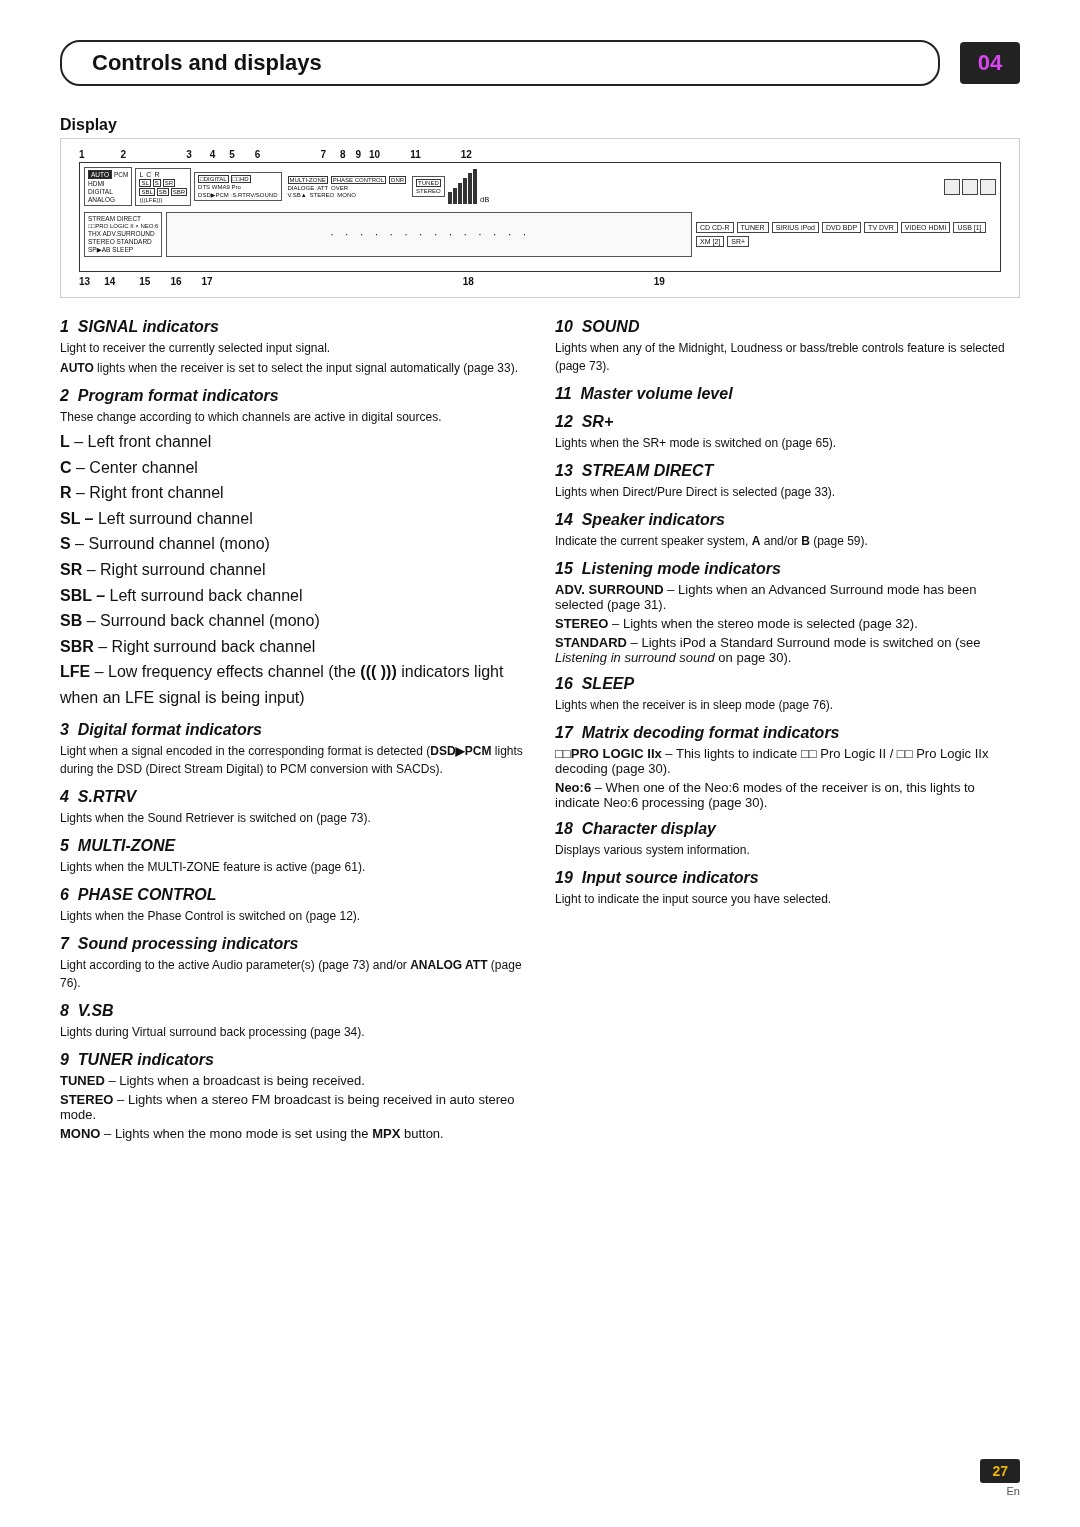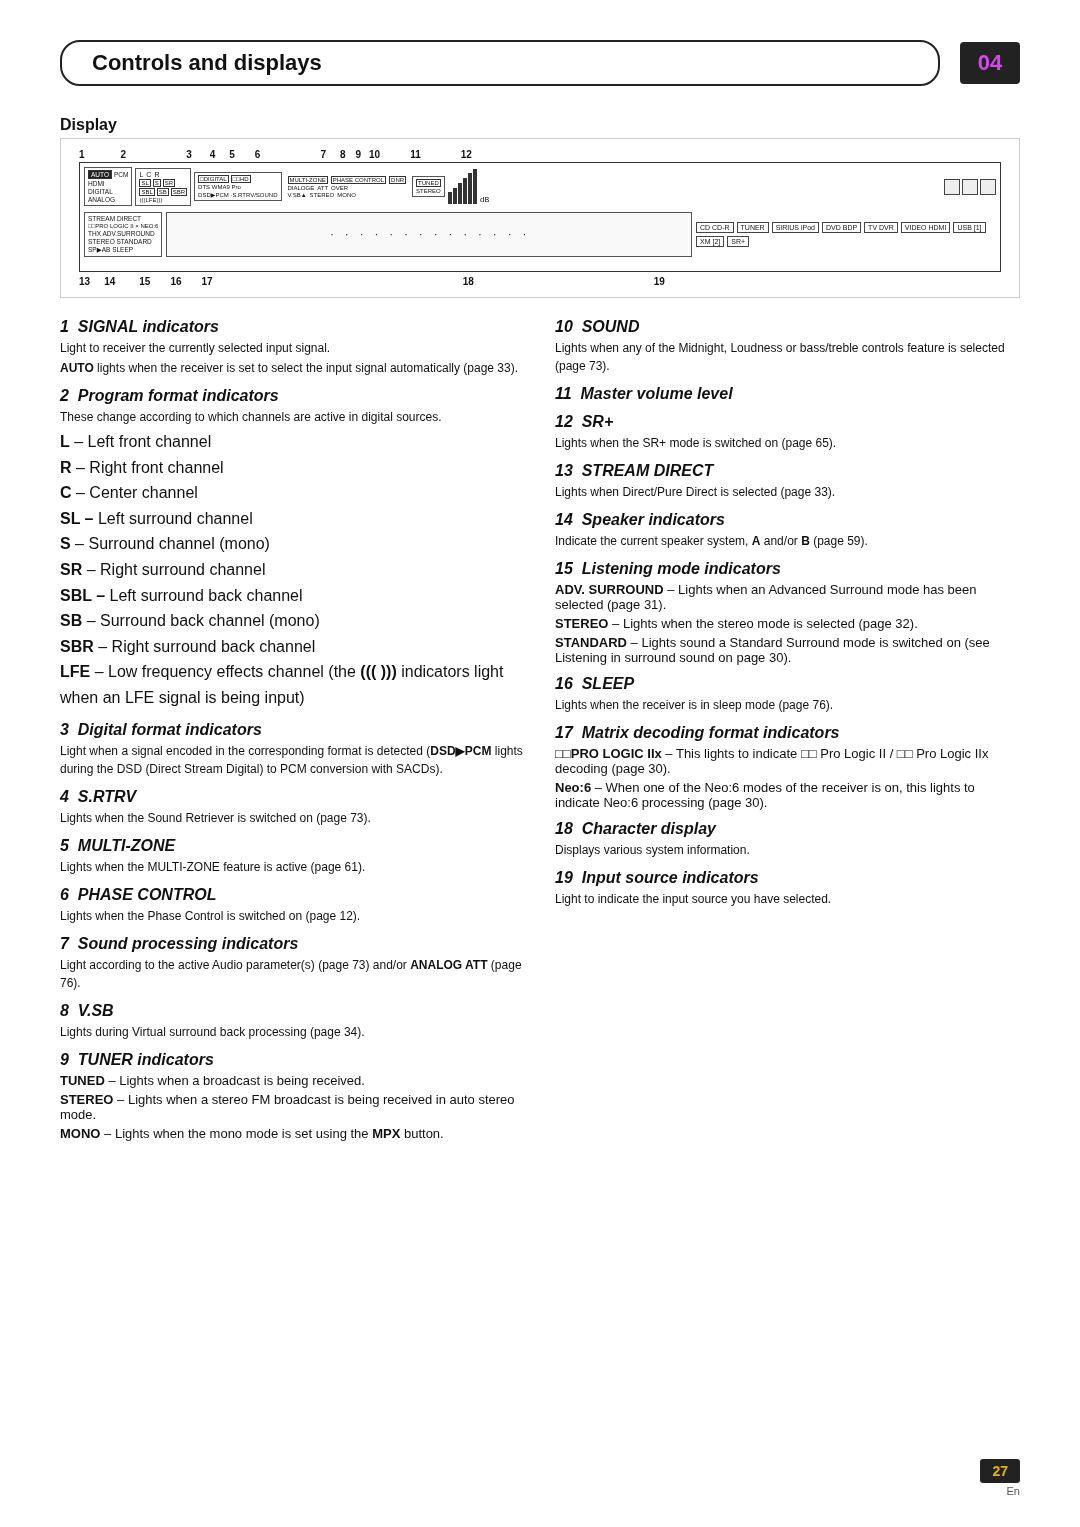--- a/index.html
+++ b/index.html
@@ -111,21 +111,21 @@
     .indicator-entry ul li {
       font-size: 16px;
       line-height: 1.6;
     }
 
     .indicator-entry ul li .term {
       font-weight: bold;
     }
 
     .bold { font-weight: bold; }
-    .italic { }
+    .italic { font-style: italic; }
 
     .sub-entry {
       margin-top: 4px;
       margin-bottom: 4px;
     }
 
     
     .page-footer {
       position: absolute;
       bottom: 30px;
@@ -323,22 +323,22 @@
         <p><span class="bold">AUTO</span> lights when the receiver is set to select the input signal automatically (page 33).</p>
       </div>
 
       <div class="indicator-entry">
         <div class="entry-title">
           <span class="num">2</span>&nbsp;&nbsp;<span>Program format indicators</span>
         </div>
         <p>These change according to which channels are active in digital sources.</p>
         <ul>
           <li><span class="term bold">L</span> – Left front channel</li>
+          <li><span class="term bold">C</span> – Center channel</li>
           <li><span class="term bold">R</span> – Right front channel</li>
-          <li><span class="term bold">C</span> – Center channel</li>
           <li><span class="term bold">SL –</span> Left surround channel</li>
           <li><span class="term bold">S</span> – Surround channel (mono)</li>
           <li><span class="term bold">SR</span> – Right surround channel</li>
           <li><span class="term bold">SBL –</span> Left surround back channel</li>
           <li><span class="term bold">SB</span> – Surround back channel (mono)</li>
           <li><span class="term bold">SBR</span> – Right surround back channel</li>
           <li><span class="term bold">LFE</span> – Low frequency effects channel (the <span class="bold">((( )))</span> indicators light when an LFE signal is being input)</li>
         </ul>
       </div>
 
@@ -441,21 +441,21 @@
         <div class="entry-title">
           <span class="num">15</span>&nbsp;&nbsp;<span>Listening mode indicators</span>
         </div>
         <div class="sub-entry">
           <span class="bold">ADV. SURROUND</span><span> – Lights when an Advanced Surround mode has been selected (page 31).</span>
         </div>
         <div class="sub-entry">
           <span class="bold">STEREO</span><span> – Lights when the stereo mode is selected (page 32).</span>
         </div>
         <div class="sub-entry">
-          <span class="bold">STANDARD</span><span> – Lights sound a Standard Surround mode is switched on (see </span><span class="italic">Listening in surround sound</span><span> on page 30).</span>
+          <span class="bold">STANDARD</span><span> – Lights iPod a Standard Surround mode is switched on (see </span><span class="italic">Listening in surround sound</span><span> on page 30).</span>
         </div>
       </div>
 
       <div class="indicator-entry">
         <div class="entry-title">
           <span class="num">16</span>&nbsp;&nbsp;<span>SLEEP</span>
         </div>
         <p>Lights when the receiver is in sleep mode (page 76).</p>
       </div>
 

